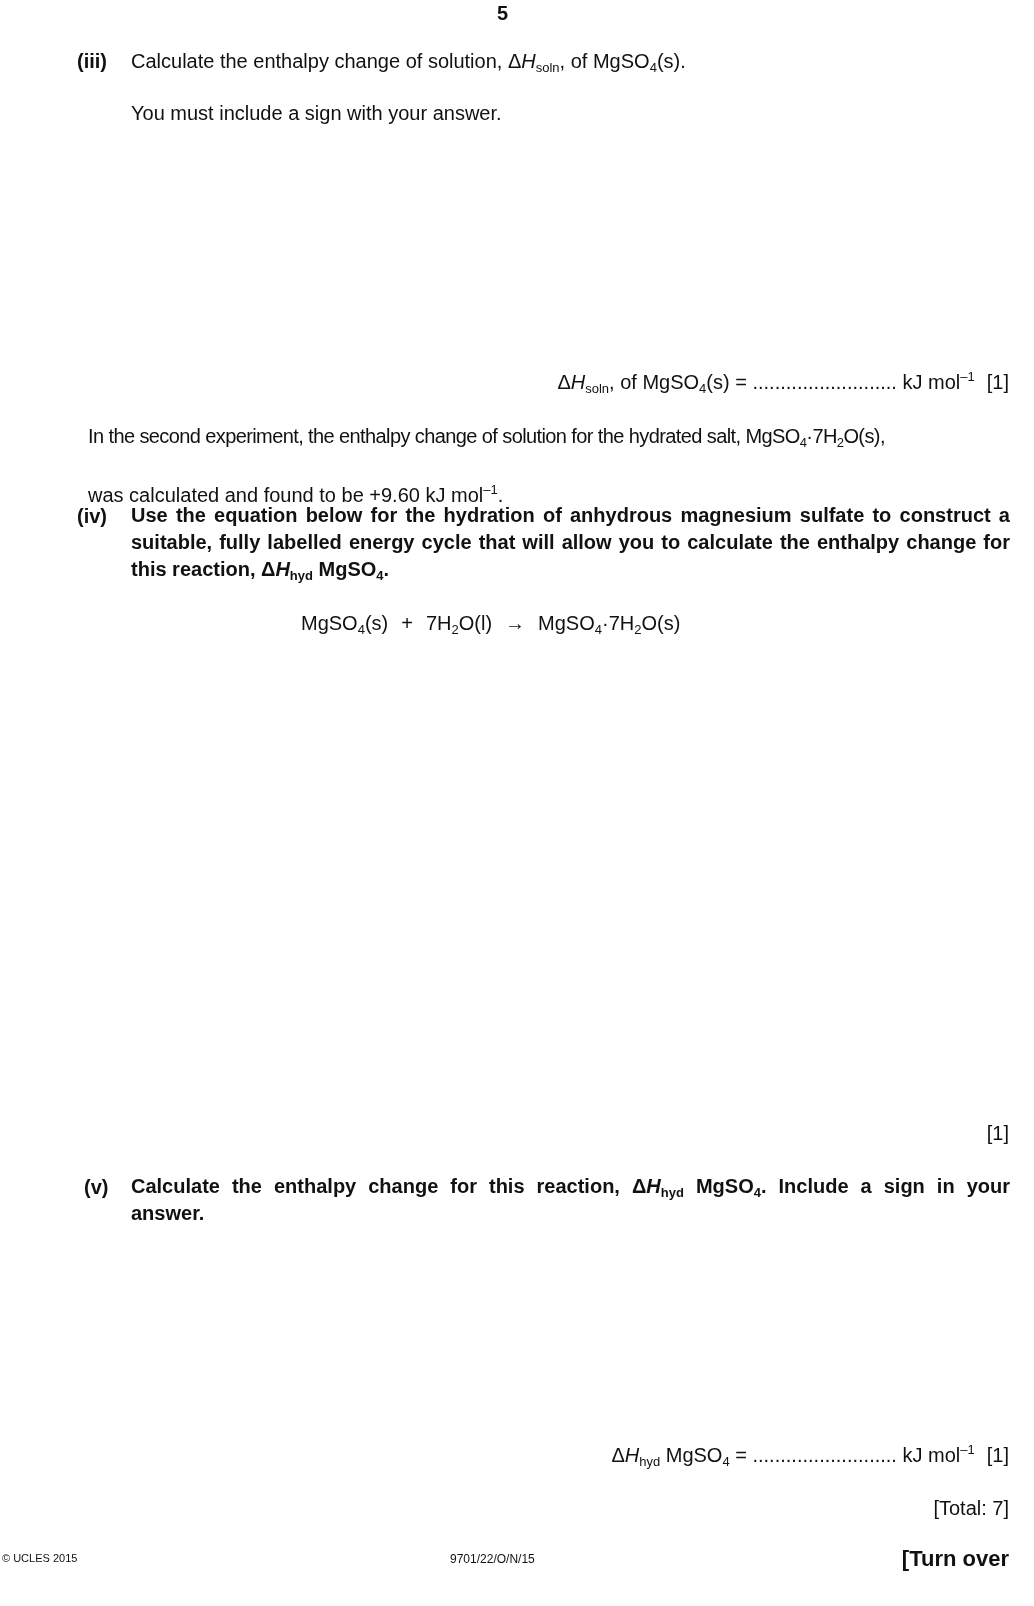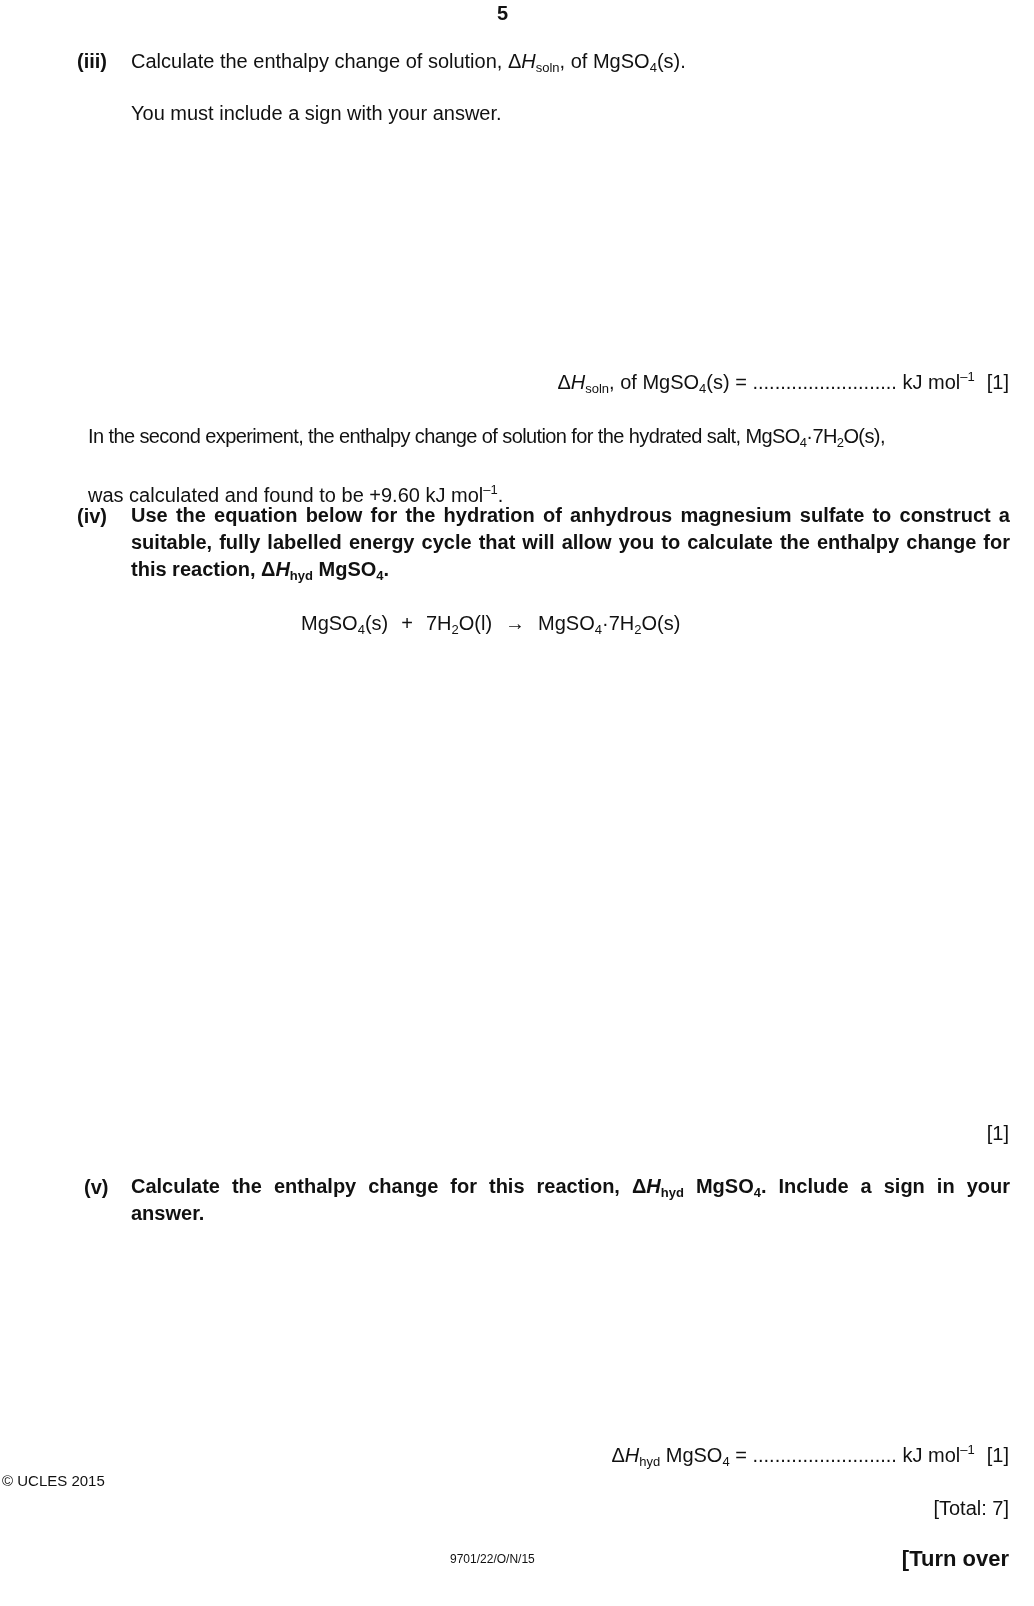--- a/index.html
+++ b/index.html
@@ -56,15 +56,15 @@
 </div>
 
 <div class="abs" style="left:131px; top:1230px; width:879px; height:200px;"></div>
 
 <div class="abs right" style="right:25px; top:1445px;">
   <span>Δ</span><span class="ital">H</span><sub>hyd</sub><span> MgSO</span><sub>4</sub><span> = </span><span>..........................</span><span> kJ mol</span><sup>–1</sup><span style="margin-left:12px;">[1]</span>
 </div>
 
 <div class="abs" style="right:25px; top:1498px;">[Total: 7]</div>
 
-<div class="abs" style="left:2px; top:1473px; font-size:15px;">© UCLES 2015</div>
+<div class="abs" style="left:2px; top:1553px; font-size:11px;">© UCLES 2015</div>
 <div class="abs" style="left:450px; top:1553px; font-size:12px;">9701/22/O/N/15</div>
 <div class="abs bold" style="right:25px; top:1548px; font-size:22px;">[Turn over</div>
 
 </body></html>

